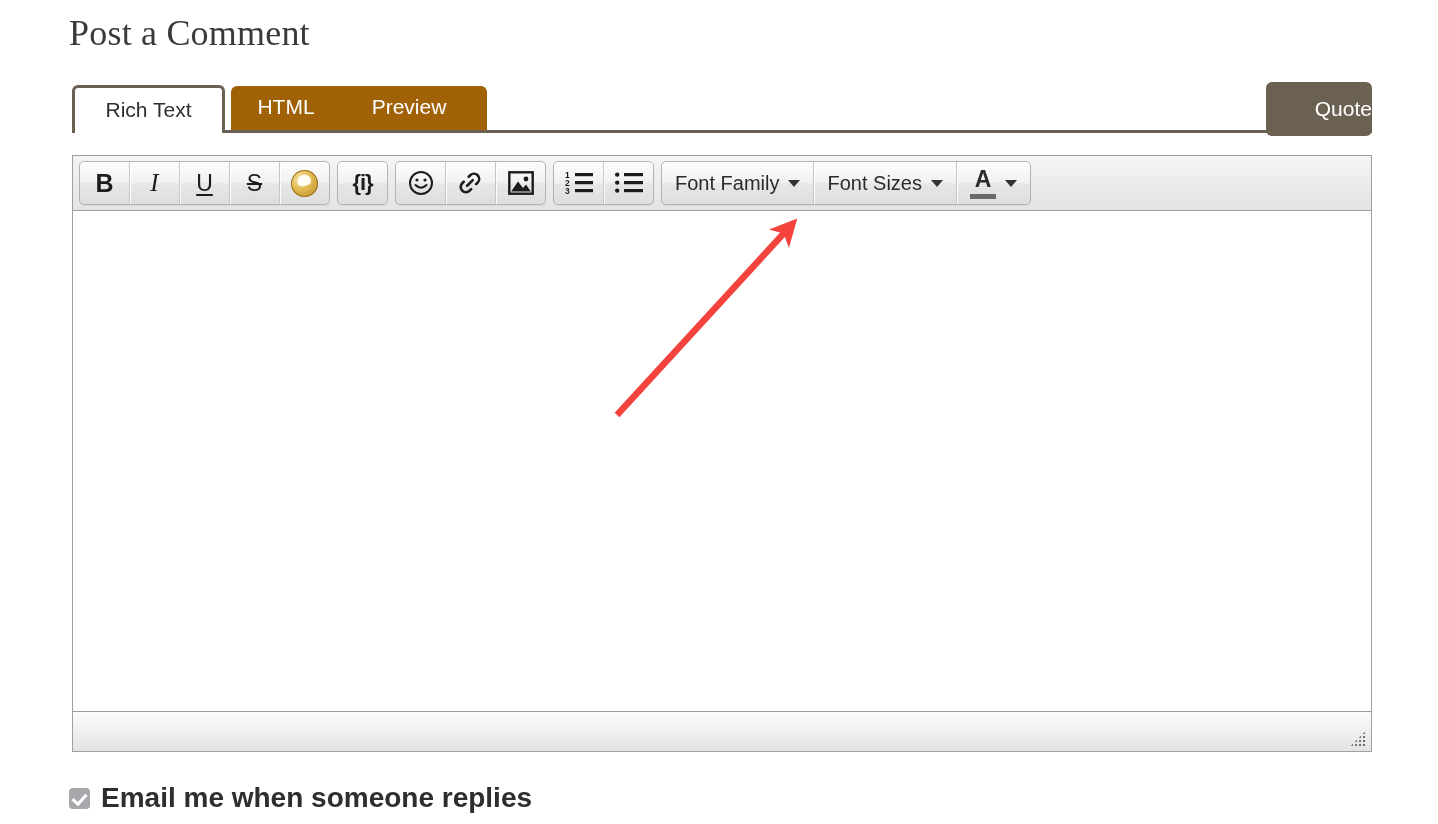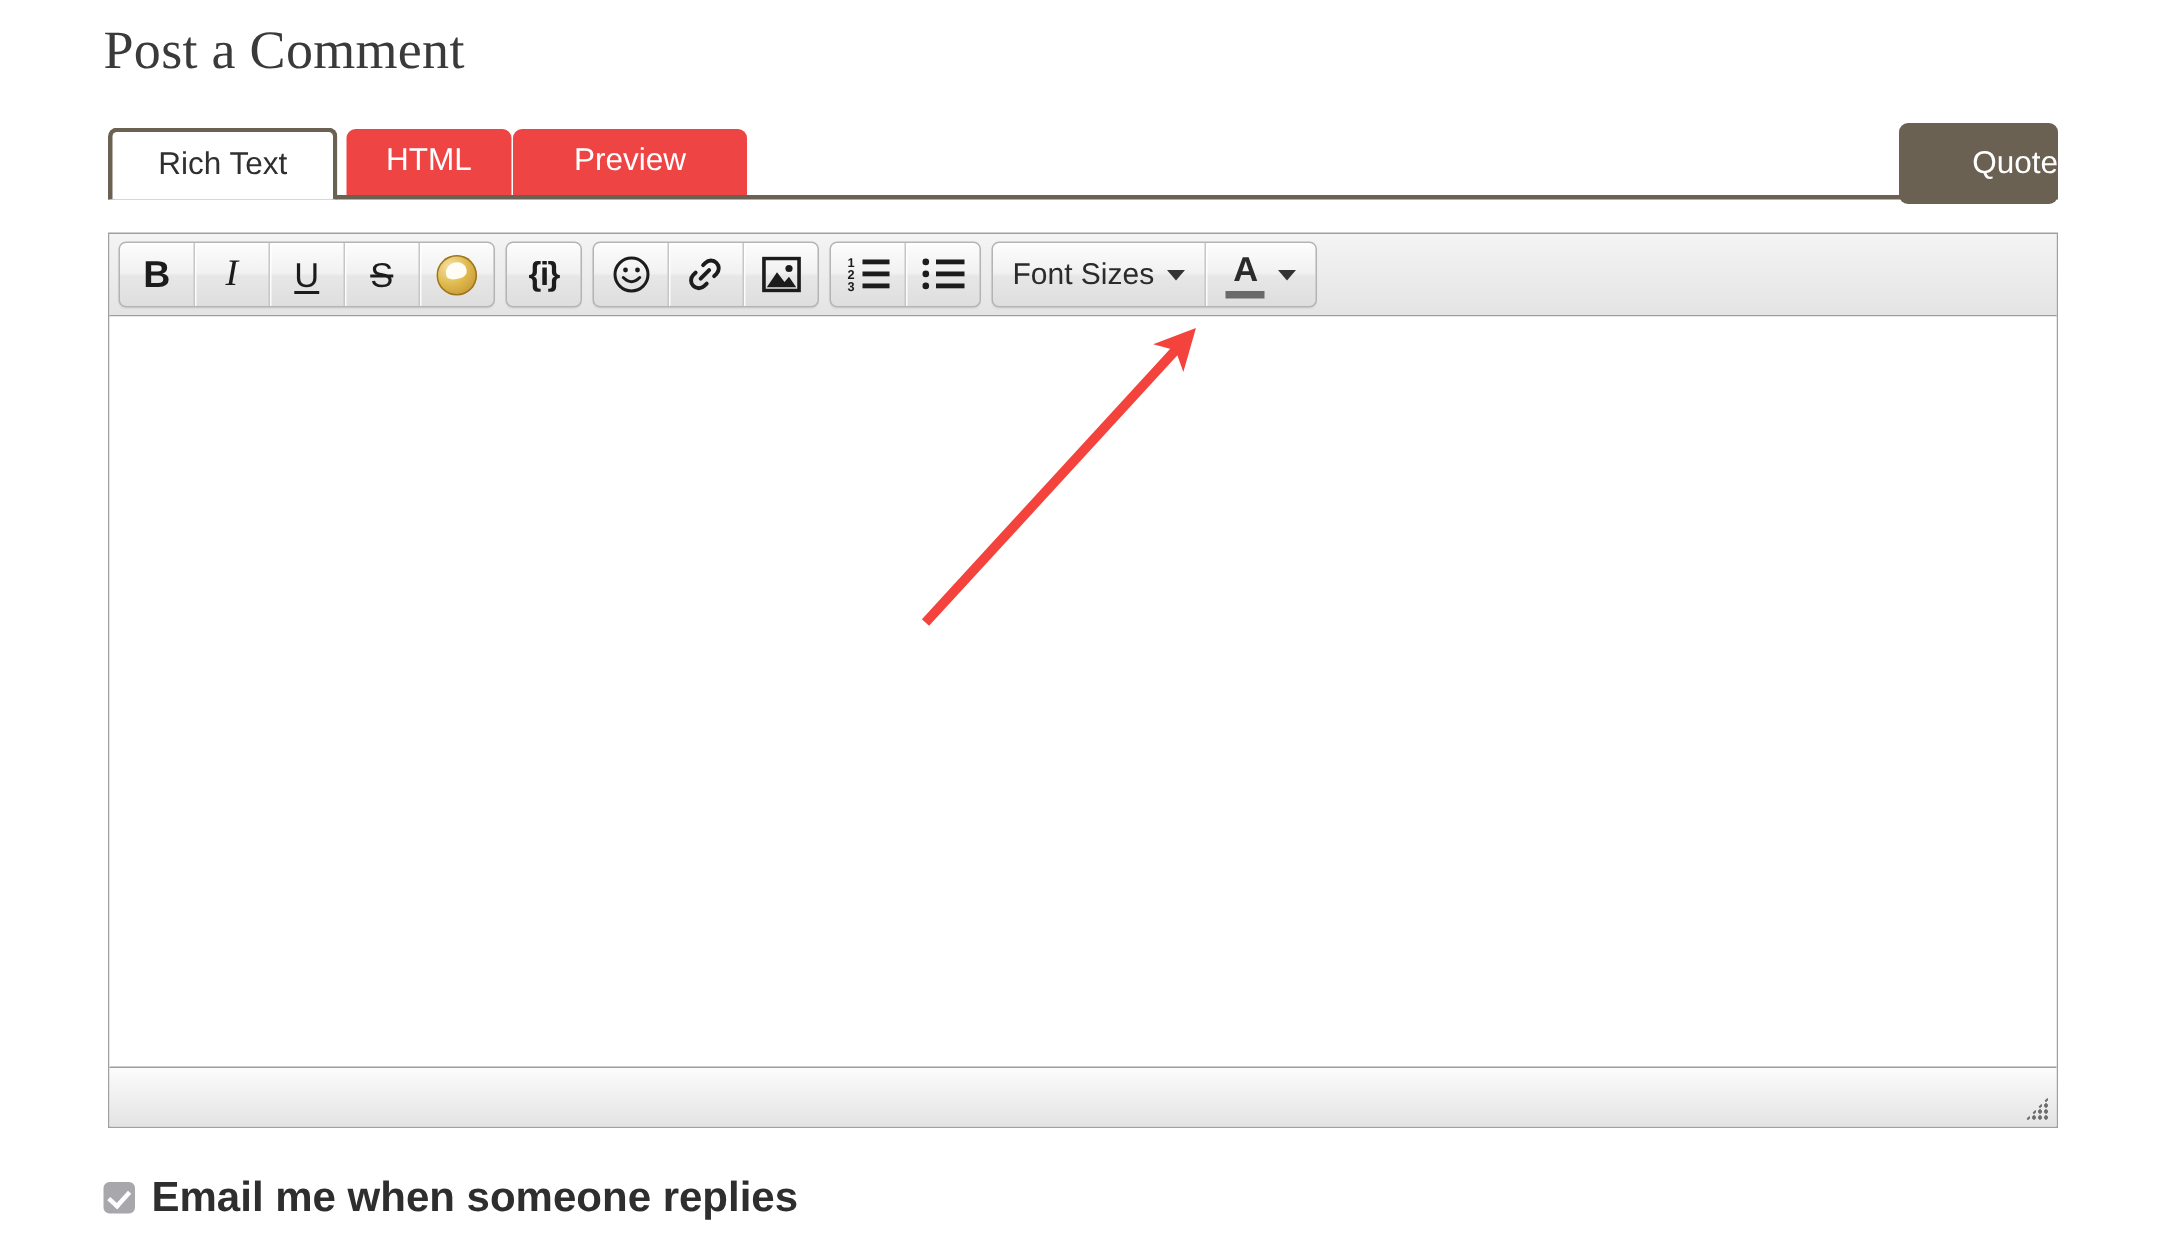--- a/index.html
+++ b/index.html
@@ -59,28 +59,28 @@
     background: #ffffff;
     border: 3px solid #6b6152;
     border-bottom: none;
     color: #2f2f2f;
     z-index: 3;
     bottom: 0px;
     height: 48px;
     line-height: 44px;
   }
   .tab.inactive {
-    background: #ef4444;
+    background: #a16207;
     color: #ffffff;
     border: none;
     z-index: 1;
   }
   #tab-rich-text { left: 0px;   width: 153px; margin-top: 28px; }
   #tab-html      { left: 159px; width: 110px; }
-  #tab-preview   { left: 270px; width: 156px; }
+  #tab-preview   { left: 259px; width: 156px; }
 
   
   #quote-button {
     position: absolute;
     left: 1266px;
     top: 82px;
     width: 106px;
     height: 54px;
     background: #6b6152;
     color: #ffffff;
@@ -349,20 +349,24 @@
             <rect x="10" y="2" width="19" height="3.2"></rect>
             <rect x="10" y="10" width="19" height="3.2"></rect>
             <rect x="10" y="18" width="19" height="3.2"></rect>
           </g>
         </svg>
       </div>
     </div>
 
     <div class="btn-group">
       <div class="tbtn wide">
+        <span>Font Family</span>
+        <span class="caret"></span>
+      </div>
+      <div class="tbtn wide">
         <span>Font Sizes</span>
         <span class="caret"></span>
       </div>
       <div class="tbtn wide">
         <span class="color-a-wrap">
           <span class="color-a">A</span>
           <span class="color-a-bar"></span>
         </span>
         <span class="caret"></span>
       </div>

